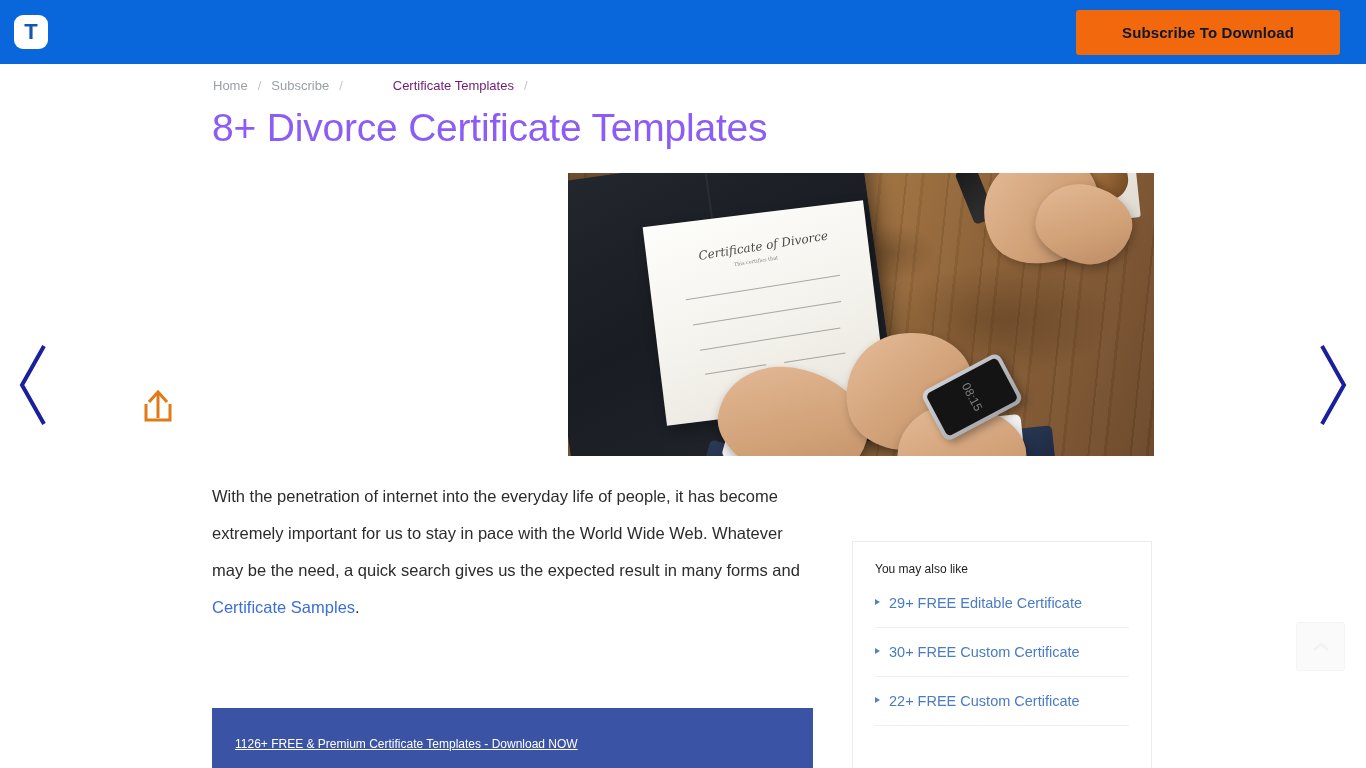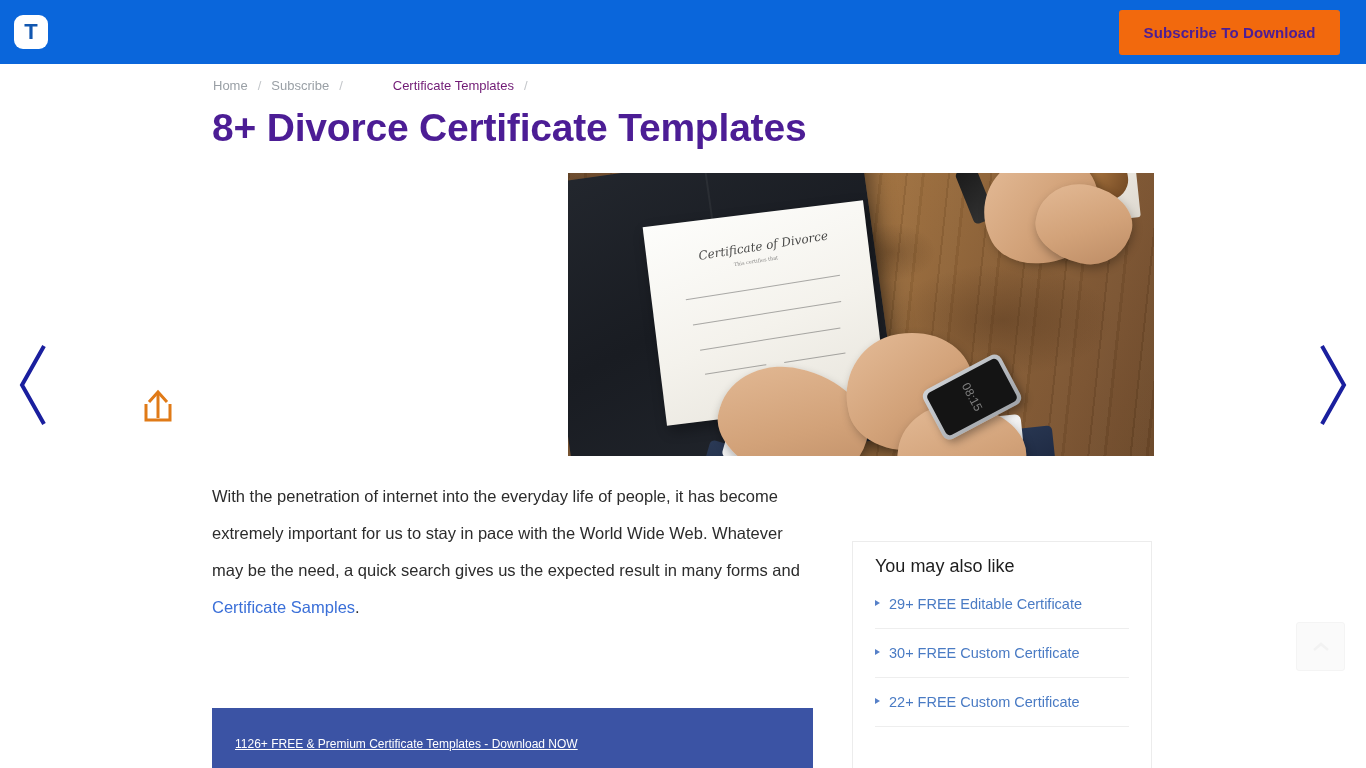--- a/index.html
+++ b/index.html
@@ -36,25 +36,25 @@
     margin-left: 19px;
     color: #ffffff;
     font-size: 19.5px;
     font-weight: bold;
     letter-spacing: 0.1px;
     white-space: nowrap;
   }
   .subscribe-btn {
     position: absolute;
     right: 26px; top: 10px;
-    width: 221px; height: 45px;
+    width: 264px; height: 45px;
     background: #f2690d;
     border: none;
     border-radius: 3px;
-    color: #4c1d95;
+    color: #0f172a;
     font-size: 15px;
     font-weight: bold;
     font-family: "Liberation Sans", sans-serif;
     cursor: pointer;
     letter-spacing: 0.1px;
   }
 
   
   .side-arrow {
     position: absolute;
@@ -99,22 +99,22 @@
   }
   .breadcrumb a {
     color: #9aa0a6; text-decoration: none; cursor: pointer;
   }
   .breadcrumb .sep { margin: 0 10px; color: #c3c6ca; }
   .breadcrumb .crumb-last { color: #701a75; margin-left: 40px; }
 
   .page-title {
     position: absolute; left: 212px; top: 42px;
     font-size: 39px;
-    font-weight: bold;
-    color: #4c1d95;
+    font-weight: normal;
+    color: #8b5cf6;
     letter-spacing: -0.2px;
   }
 
   
   .hero {
     position: absolute;
     left: 568px; top: 109px;
     width: 586px; height: 283px;
     overflow: hidden;
     background: #8b6239;
@@ -297,22 +297,22 @@
   .side-card {
     position: absolute;
     left: 852px; top: 477px;
     width: 300px; height: 291px;
     background: #ffffff;
     border: 1px solid #ececec;
     overflow: hidden;
     padding: 0 22px;
   }
   .side-card-title {
-    margin-top: 14px;
-    font-size: 18px;
+    margin-top: 20px;
+    font-size: 12px;
     color: #1d1d1d;
   }
   .related-list { list-style: none; margin-top: 10px; }
   .related-item {
     display: flex;
     align-items: flex-start;
     gap: 9px;
     padding: 13px 0 13px 0;
     border-bottom: 1px solid #eeeeee;
     cursor: pointer;

